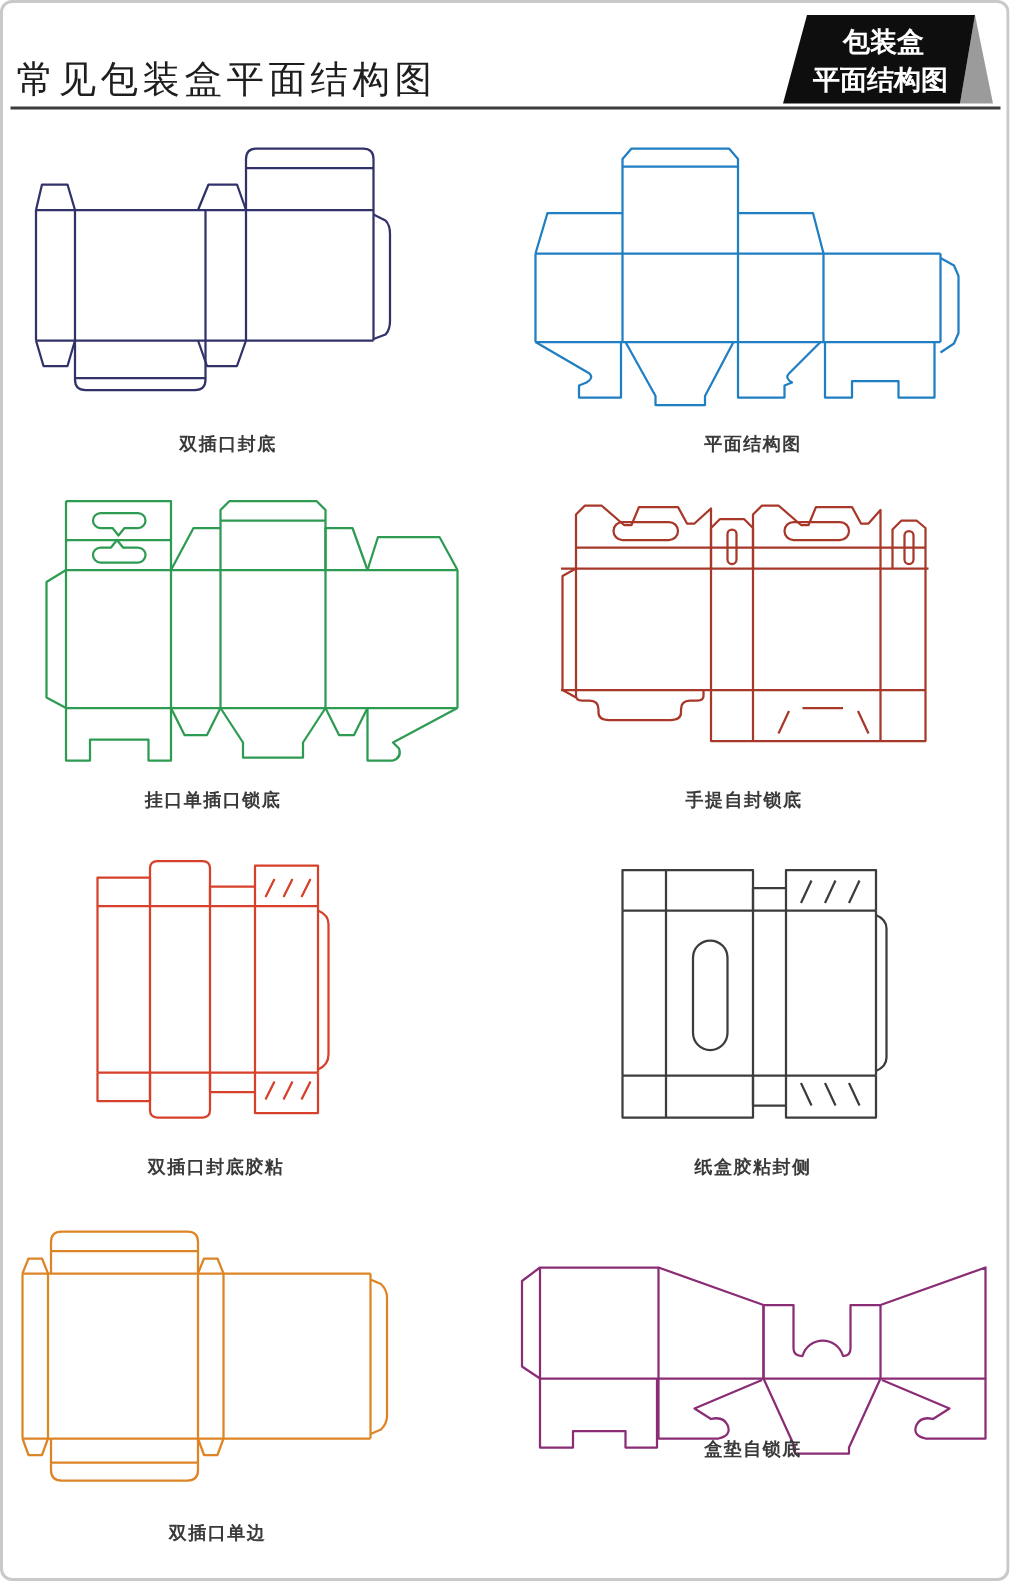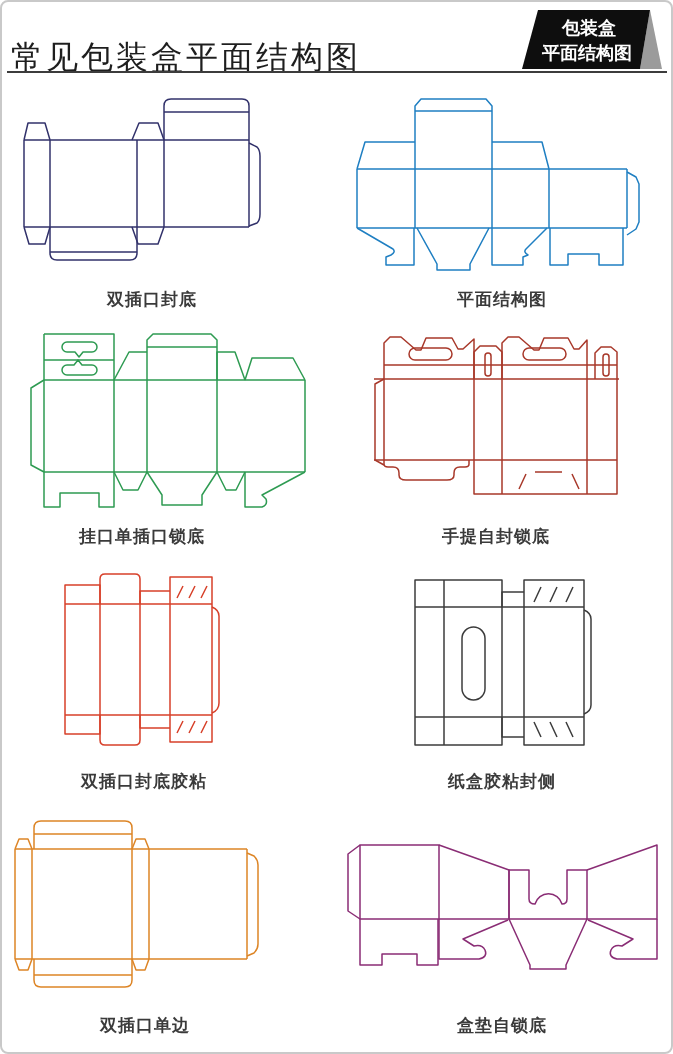--- a/index.html
+++ b/index.html
@@ -4,30 +4,30 @@
 <style>
   html,body{margin:0;padding:0;background:#ffffff;}
   #canvas{
     position:relative;width:673px;height:1054px;background:#fff;
     border:2px solid #c9c9c9;border-radius:8px;box-sizing:border-box;
     overflow:hidden;font-family:"Liberation Sans",sans-serif;
   }
   .page-title{
     position:absolute;left:9px;top:34px;margin:0;
     font-family:"Liberation Serif",serif;font-weight:400;
-    font-size:32px;color:#1e1e1e;letter-spacing:3px;white-space:nowrap;
+    font-size:25px;color:#1e1e1e;letter-spacing:3px;white-space:nowrap;
   }
   .divider{position:absolute;left:5px;top:69px;width:660px;height:2px;background:#3c3c3c;}
   .badge-svg{position:absolute;left:513px;top:0;}
   .badge-text{font-family:"Liberation Sans",sans-serif;font-weight:700;fill:#ffffff;}
   .diag{position:absolute;}
   .diag path,.diag rect,.diag line{vector-effect:non-scaling-stroke;}
   .diagram-label{
     position:absolute;transform:translateX(-50%);white-space:nowrap;
-    font-size:17px;font-weight:700;color:#3a3a3a;letter-spacing:1px;
+    font-size:12px;font-weight:700;color:#3a3a3a;letter-spacing:1px;
   }
 </style>
 </head>
 <body>
 
 <div id="canvas">
 
   <h1 class="page-title">常见包装盒平面结构图</h1>
   <div class="divider"></div>
 
@@ -163,14 +163,14 @@
     </g>
   </svg>
 
   <div class="diagram-label" style="left:150px;top:286px">双插口封底</div>
   <div class="diagram-label" style="left:500px;top:286px">平面结构图</div>
   <div class="diagram-label" style="left:494px;top:523px">手提自封锁底</div>
   <div class="diagram-label" style="left:140px;top:523px">挂口单插口锁底</div>
   <div class="diagram-label" style="left:142px;top:768px">双插口封底胶粘</div>
   <div class="diagram-label" style="left:500px;top:768px">纸盒胶粘封侧</div>
   <div class="diagram-label" style="left:143px;top:1012px">双插口单边</div>
-  <div class="diagram-label" style="left:500px;top:1012px">盒垫自锁底</div>
+  <div class="diagram-label" style="left:500px;top:956px">盒垫自锁底</div>
 </div>
 
 </body></html>

